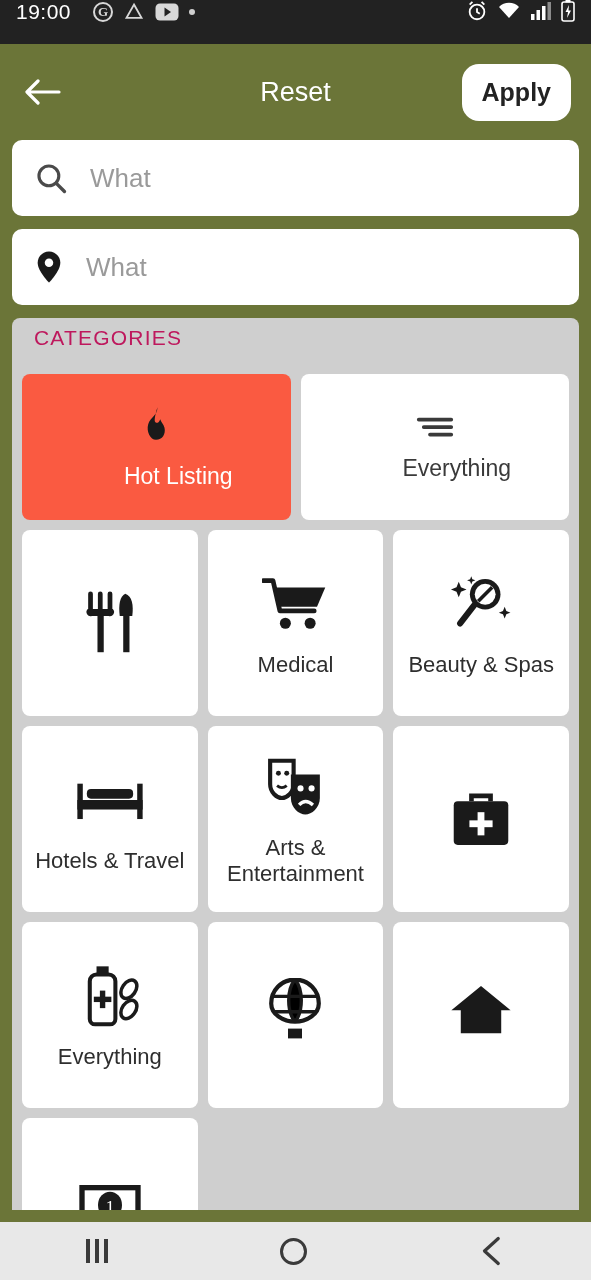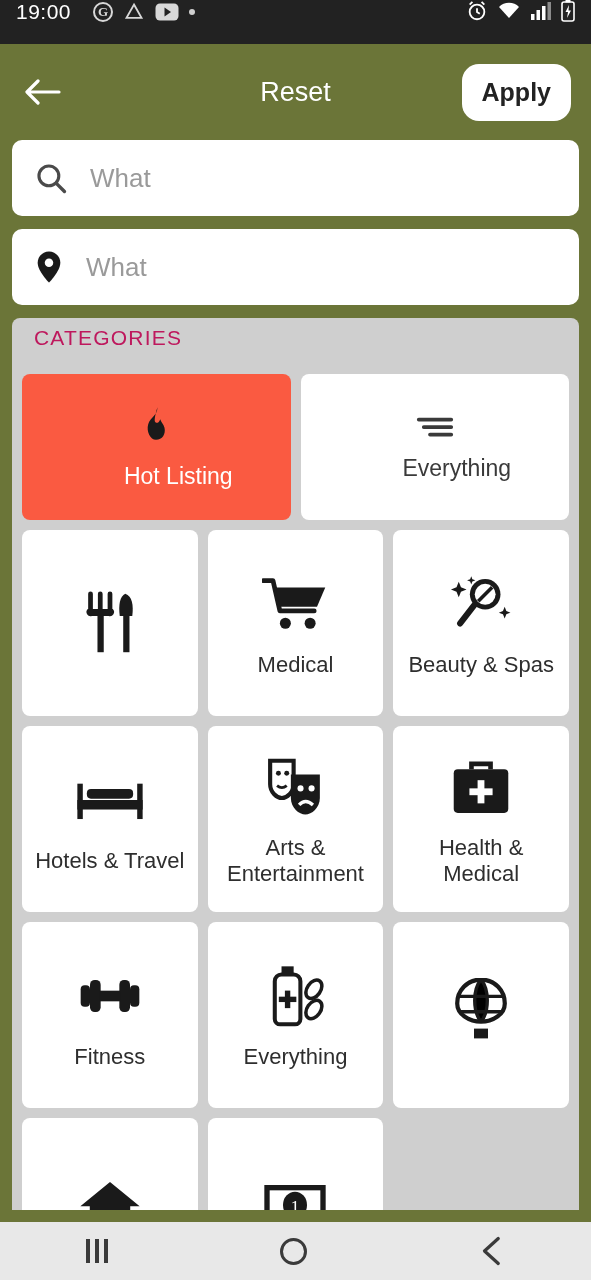--- a/index.html
+++ b/index.html
@@ -319,35 +319,22 @@
 
       <div class="tile">
         <div class="ic">
           <svg width="60" height="58" viewBox="0 0 44 42">
             <path d="M15 8 V4 H29 V8" fill="none" stroke="#1a1a1a" stroke-width="3.4"></path>
             <rect x="2" y="8" width="40" height="32" rx="3" fill="#1a1a1a"></rect>
             <rect x="19.5" y="16" width="5" height="17" fill="#ffffff"></rect>
             <rect x="13.5" y="22" width="17" height="5" fill="#ffffff"></rect>
           </svg>
         </div>
-        <div class="lbl">Health &amp; Medical</div>
-      </div>
-
-      <div class="tile">
-        <div class="ic">
-          <svg width="62" height="40" viewBox="0 0 46 30">
-            <rect x="1" y="7" width="7" height="16" rx="3" fill="#1a1a1a"></rect>
-            <rect x="38" y="7" width="7" height="16" rx="3" fill="#1a1a1a"></rect>
-            <rect x="8" y="3" width="8" height="24" rx="3.5" fill="#1a1a1a"></rect>
-            <rect x="30" y="3" width="8" height="24" rx="3.5" fill="#1a1a1a"></rect>
-            <rect x="15" y="11" width="16" height="8" fill="#1a1a1a"></rect>
-          </svg>
-        </div>
-        <div class="lbl">Fitness</div>
-      </div>
+      </div>
+
 
 
       <div class="tile">
         <div class="ic">
           <svg width="62" height="62" viewBox="0 0 46 46">
             <rect x="13" y="1" width="9" height="6" fill="#1a1a1a"></rect>
             <path d="M8 12 A5 5 0 0 1 13 7 H22 A5 5 0 0 1 27 12 V40 A4 4 0 0 1 23 44 H12 A4 4 0 0 1 8 40 Z" fill="none" stroke="#1a1a1a" stroke-width="3"></path>
             <rect x="15.5" y="19" width="4" height="13" fill="#1a1a1a"></rect>
             <rect x="11" y="23.5" width="13" height="4" fill="#1a1a1a"></rect>
             <ellipse cx="37" cy="18" rx="5" ry="7.5" transform="rotate(35 37 18)" fill="none" stroke="#1a1a1a" stroke-width="2.6"></ellipse>

